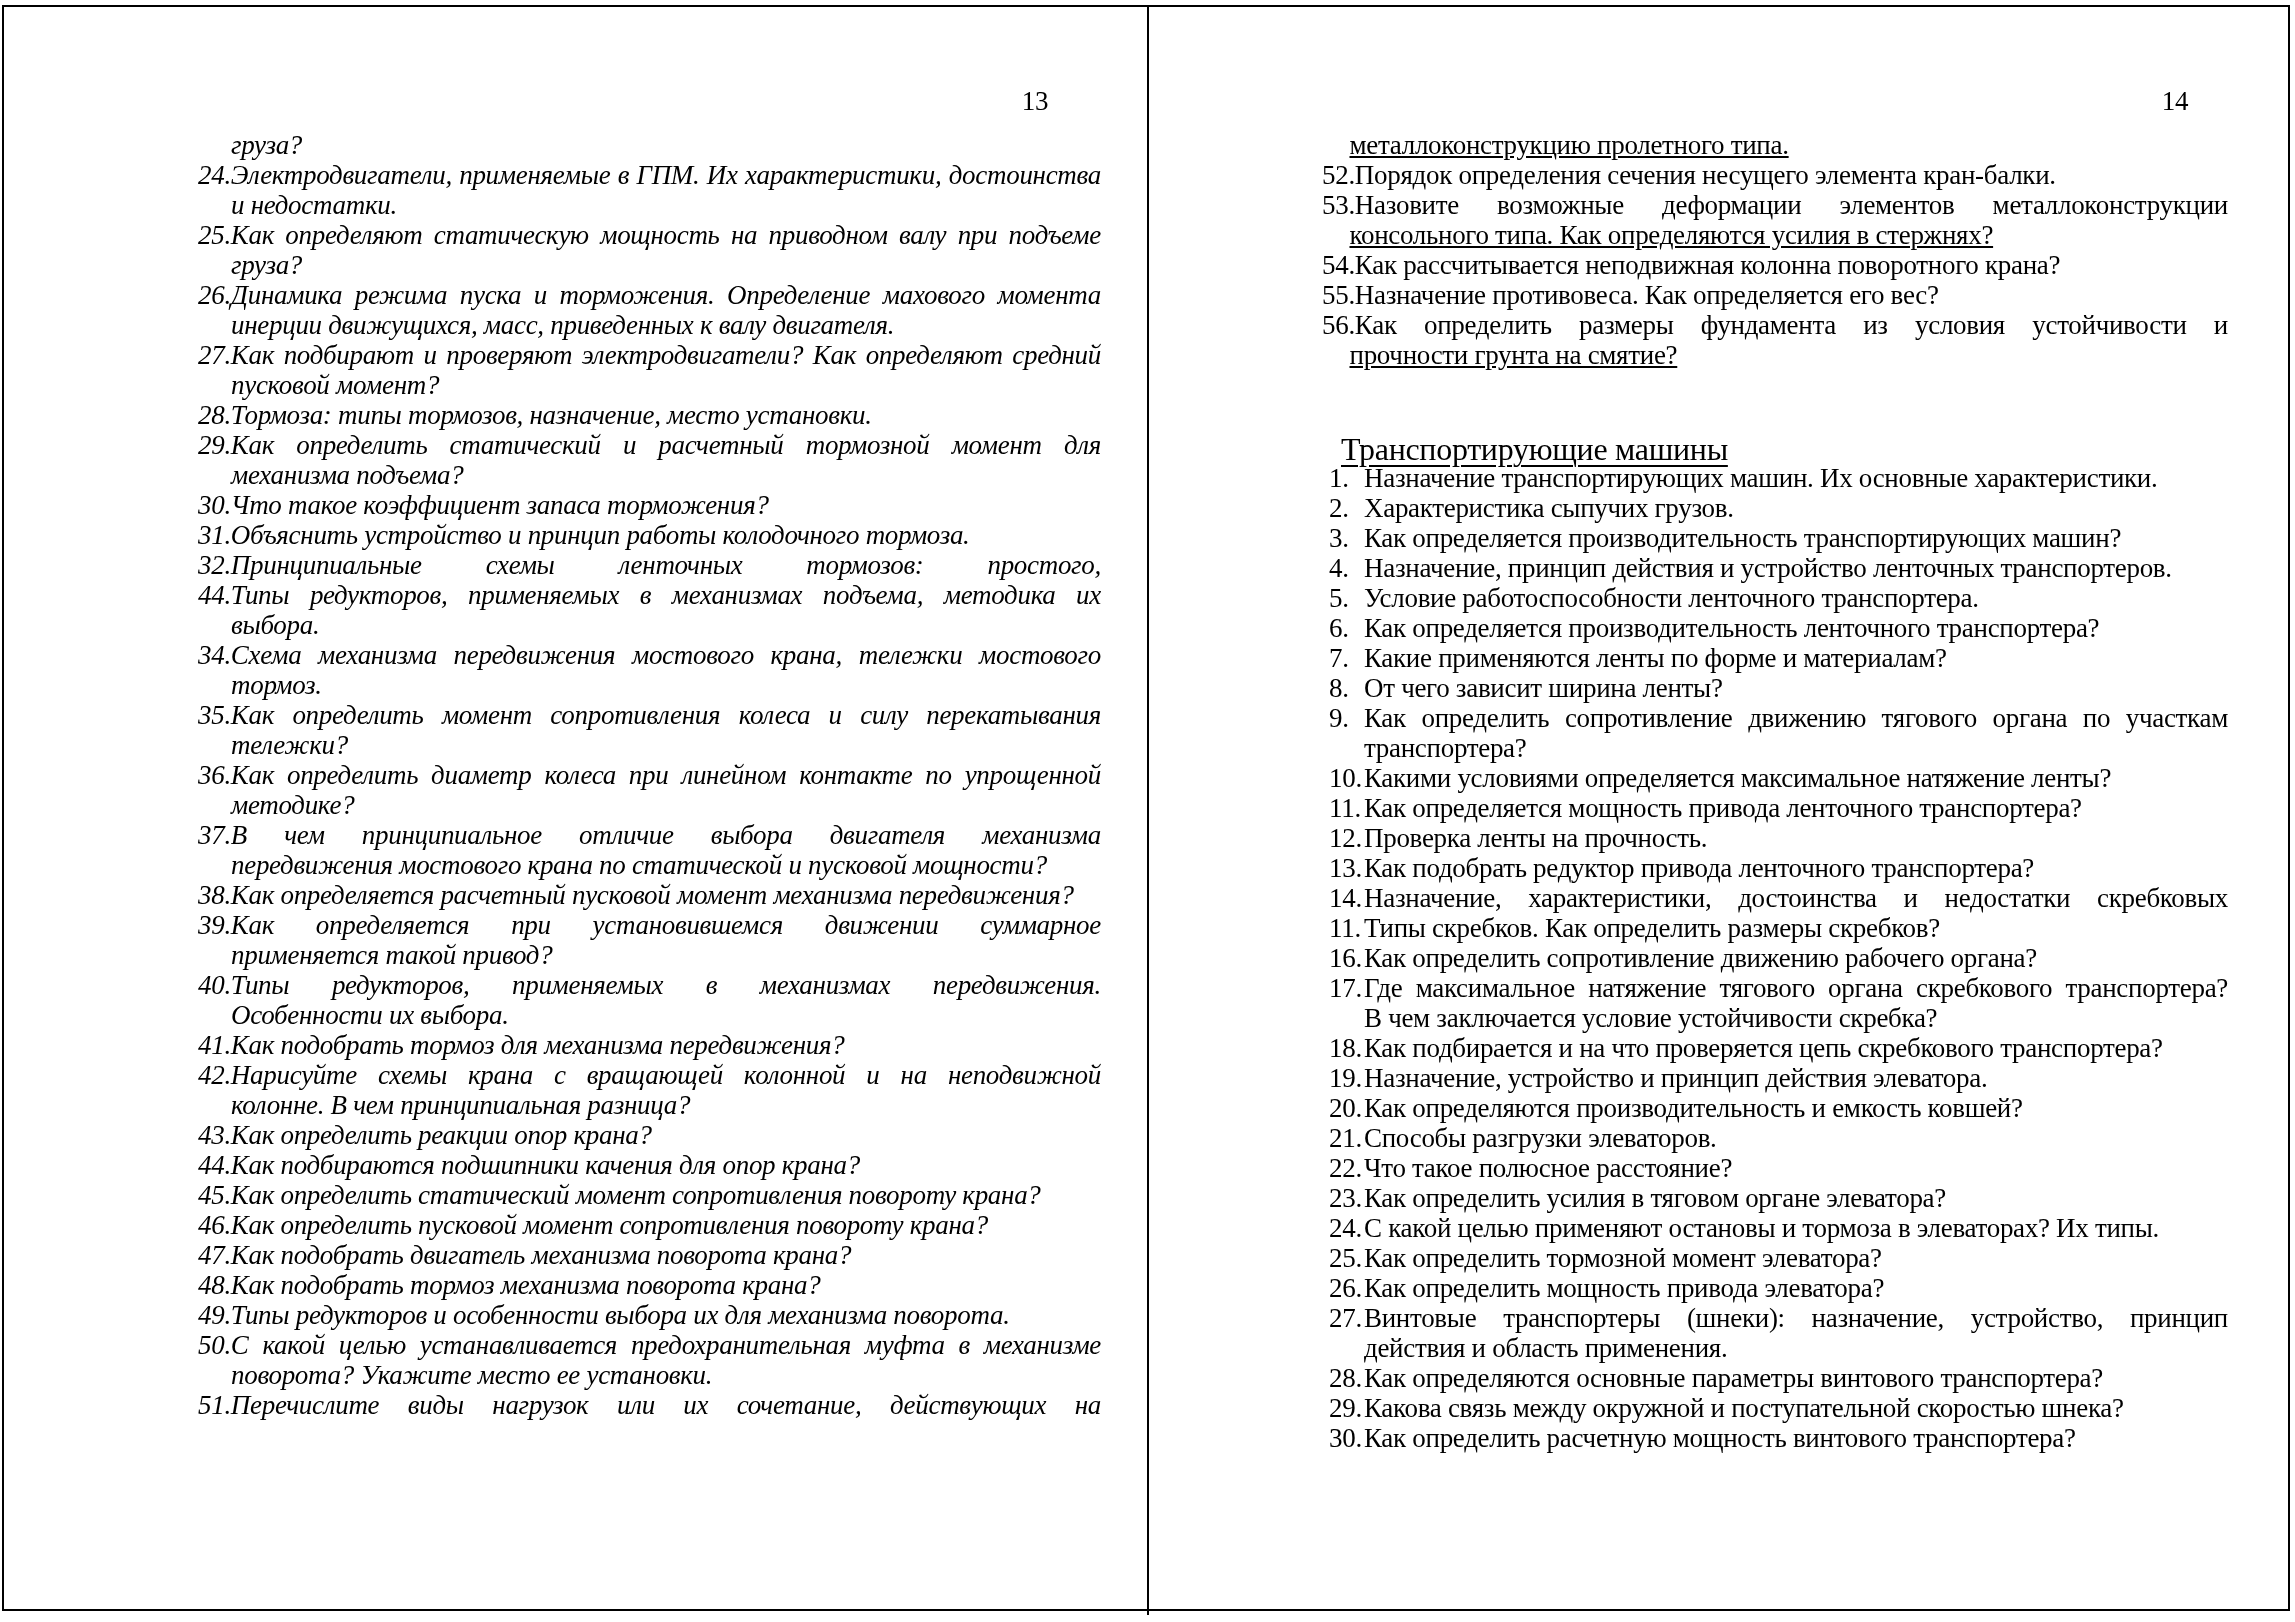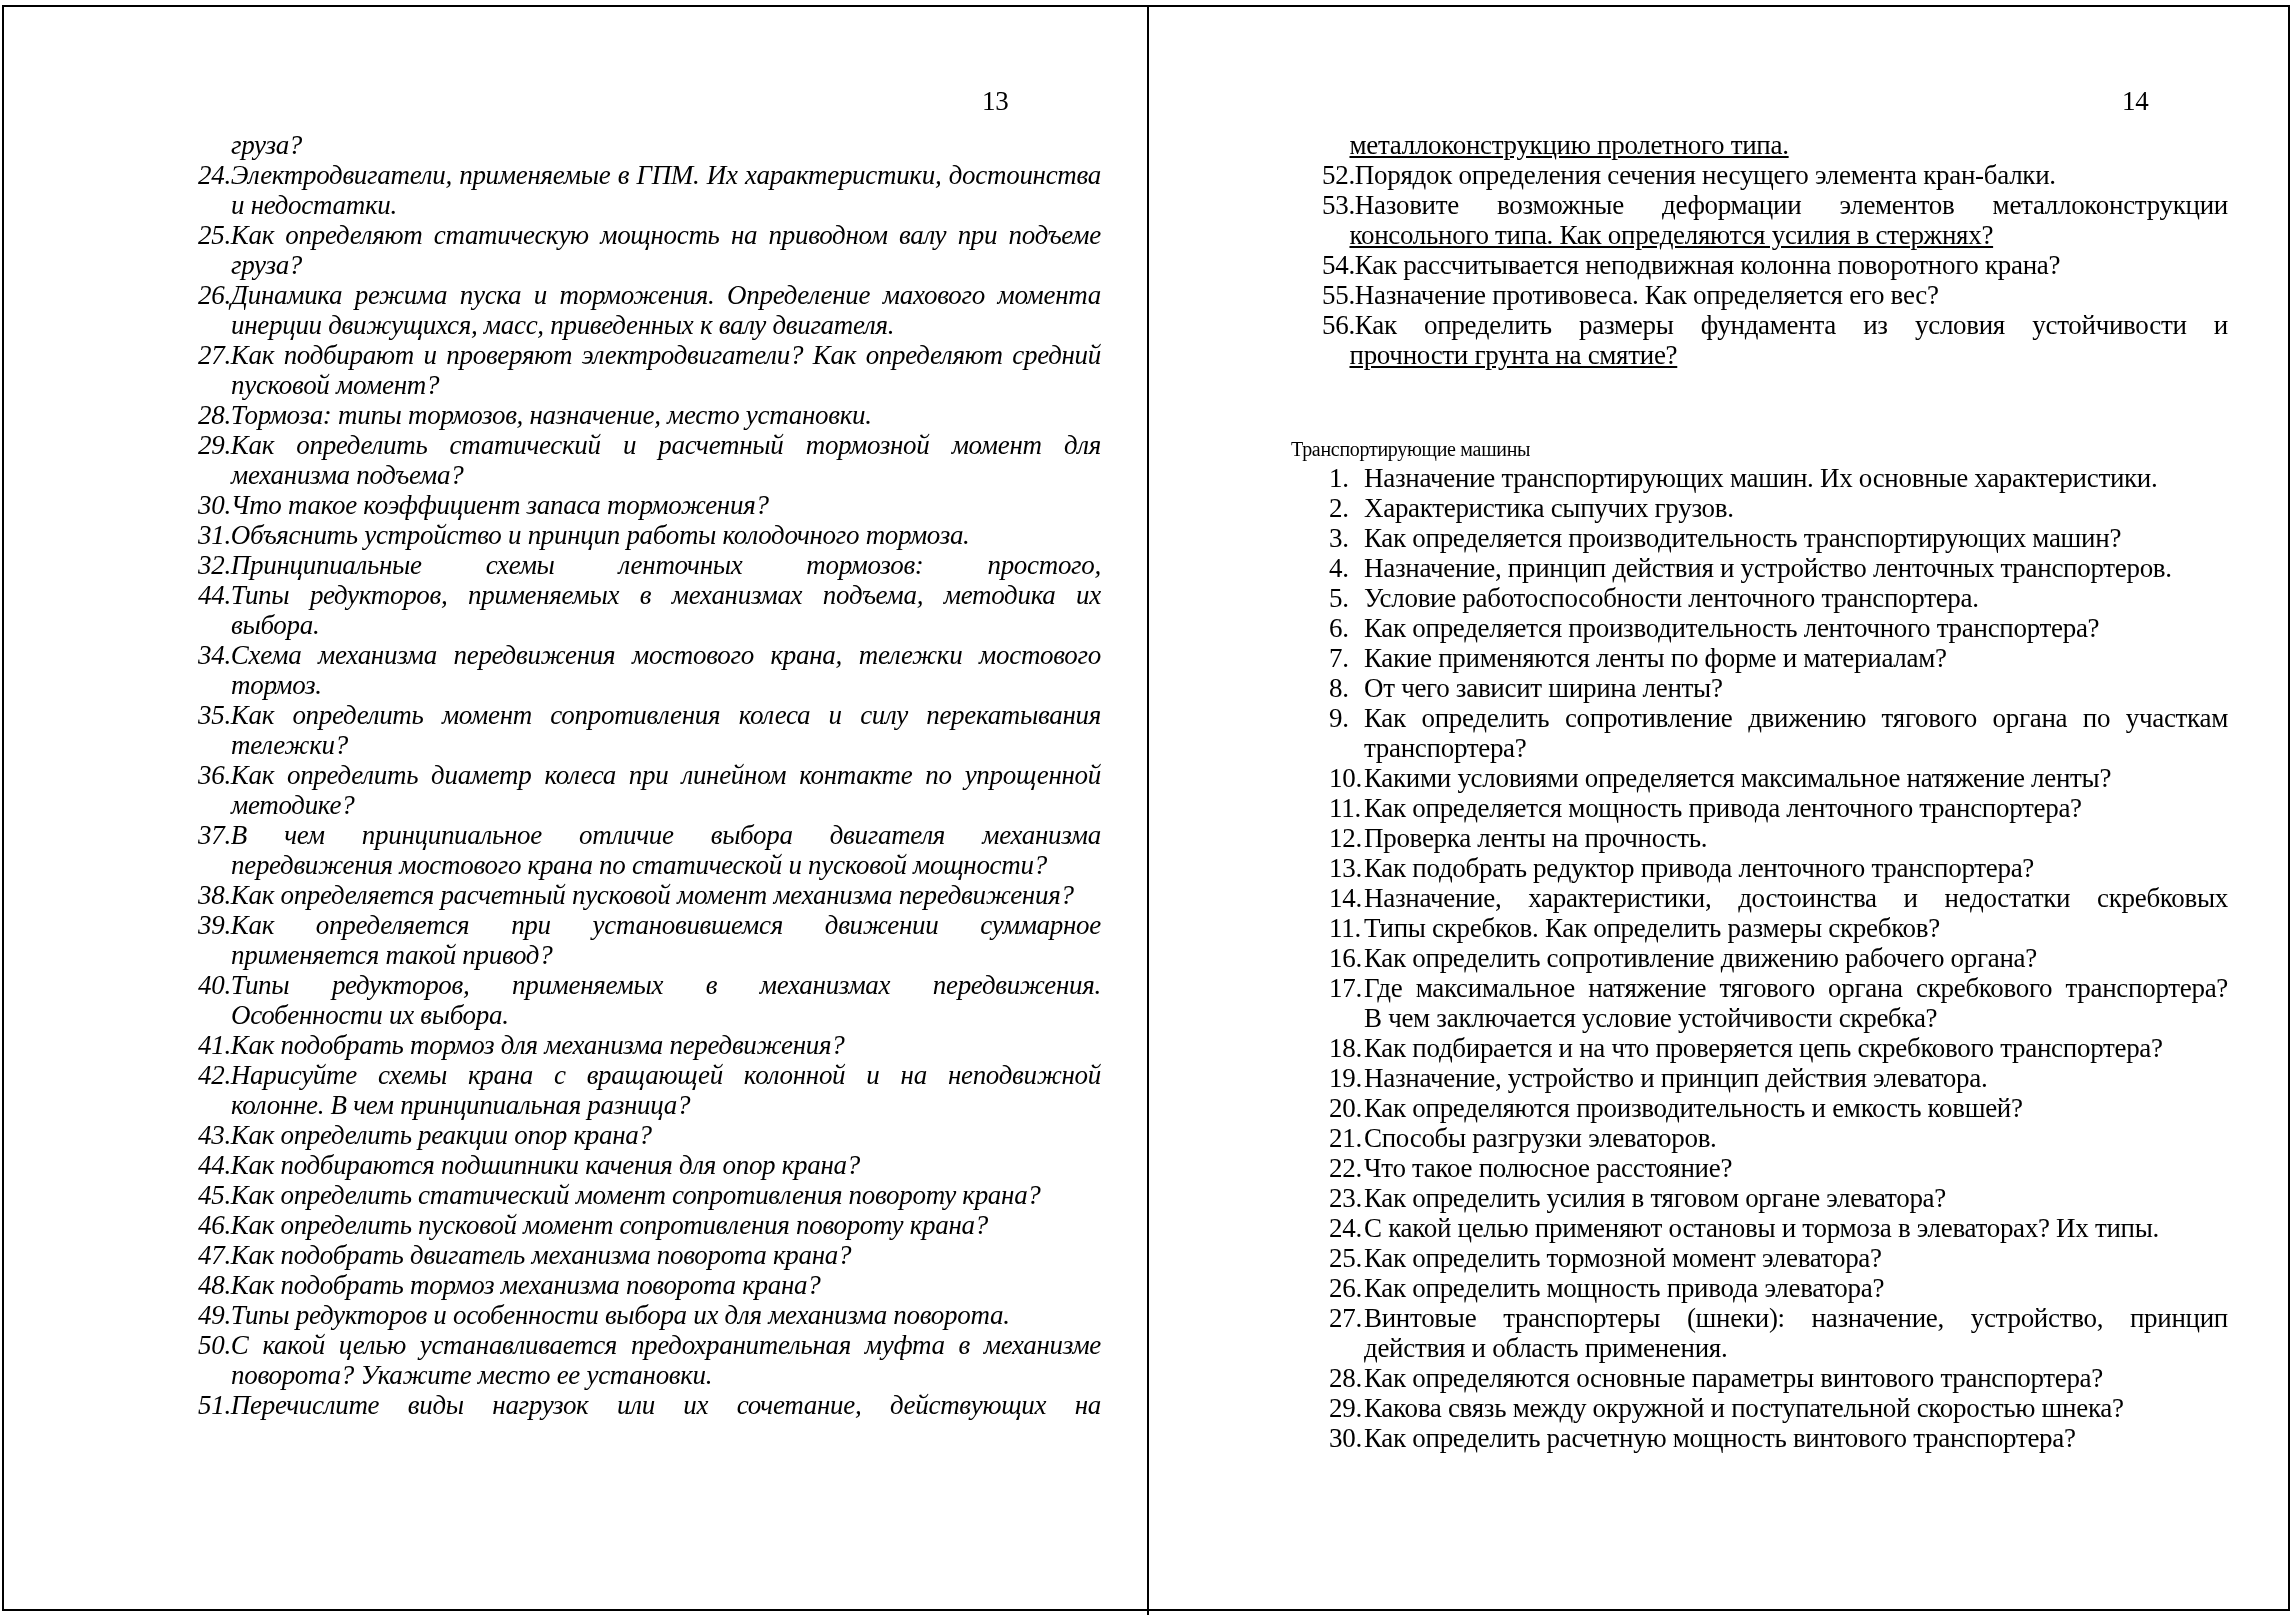--- a/index.html
+++ b/index.html
@@ -10,40 +10,40 @@
   }
   .sheet-border{
     position:absolute;left:2px;top:5.2px;width:2288px;height:1606px;
     border:2px solid #000000;box-sizing:border-box;background:#ffffff;
   }
   .page-divider{
     position:absolute;left:1147px;top:5.2px;width:2px;height:1610px;background:#000000;
   }
   .page-number{
     position:absolute;top:86px;width:106px;height:31px;
-    font-size:27px;line-height:30px;text-align:left;letter-spacing:-0.3px;
+    font-size:27px;line-height:30px;text-align:center;letter-spacing:-0.3px;
   }
   #pn-left{left:982px;}
   #pn-right{left:2122px;}
   .page-lines{position:absolute;top:130px;}
   #left-lines{left:198px;width:903px;font-style:italic;}
   #right-top-lines{left:1322px;width:906px;}
   #right-list-lines{left:1364px;width:864px;top:463px;}
   .line{
     position:relative;width:100%;height:30px;line-height:30px;
     font-size:27px;letter-spacing:-0.3px;box-sizing:border-box;
     text-align:left;white-space:normal;
   }
   .jst{text-align:justify;text-align-last:justify;text-justify:inter-word;}
   #left-lines .cont{padding-left:33px;}
   #right-top-lines .cont{padding-left:27.5px;text-decoration:underline;}
   .lnum{position:absolute;left:-35px;top:0;letter-spacing:-0.3px;}
   .section-heading{
-    position:absolute;left:1291px;top:434px;font-size:20px;line-height:30px;
-    letter-spacing:-0.3px;text-decoration-thickness:2px;
+    position:absolute;left:1341px;top:434px;font-size:32px;line-height:30px;
+    letter-spacing:-0.3px;text-decoration:underline;text-decoration-thickness:2px;
     text-underline-offset:4.6px;
   }
 </style>
 </head>
 <body>
 
 <div class="sheet-border"></div>
 <div class="page-divider"></div>
 
 <div id="pn-left" class="page-number">13</div>

